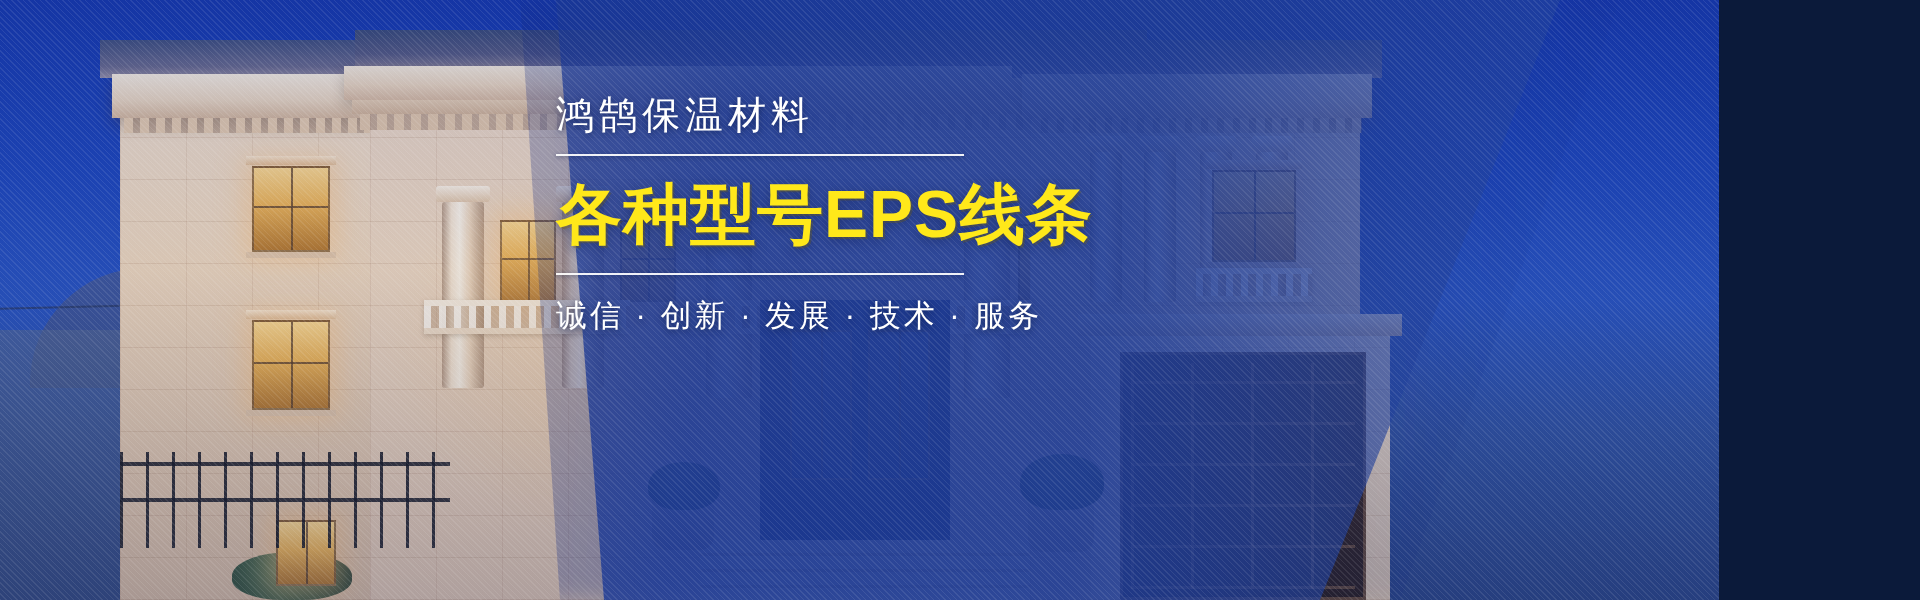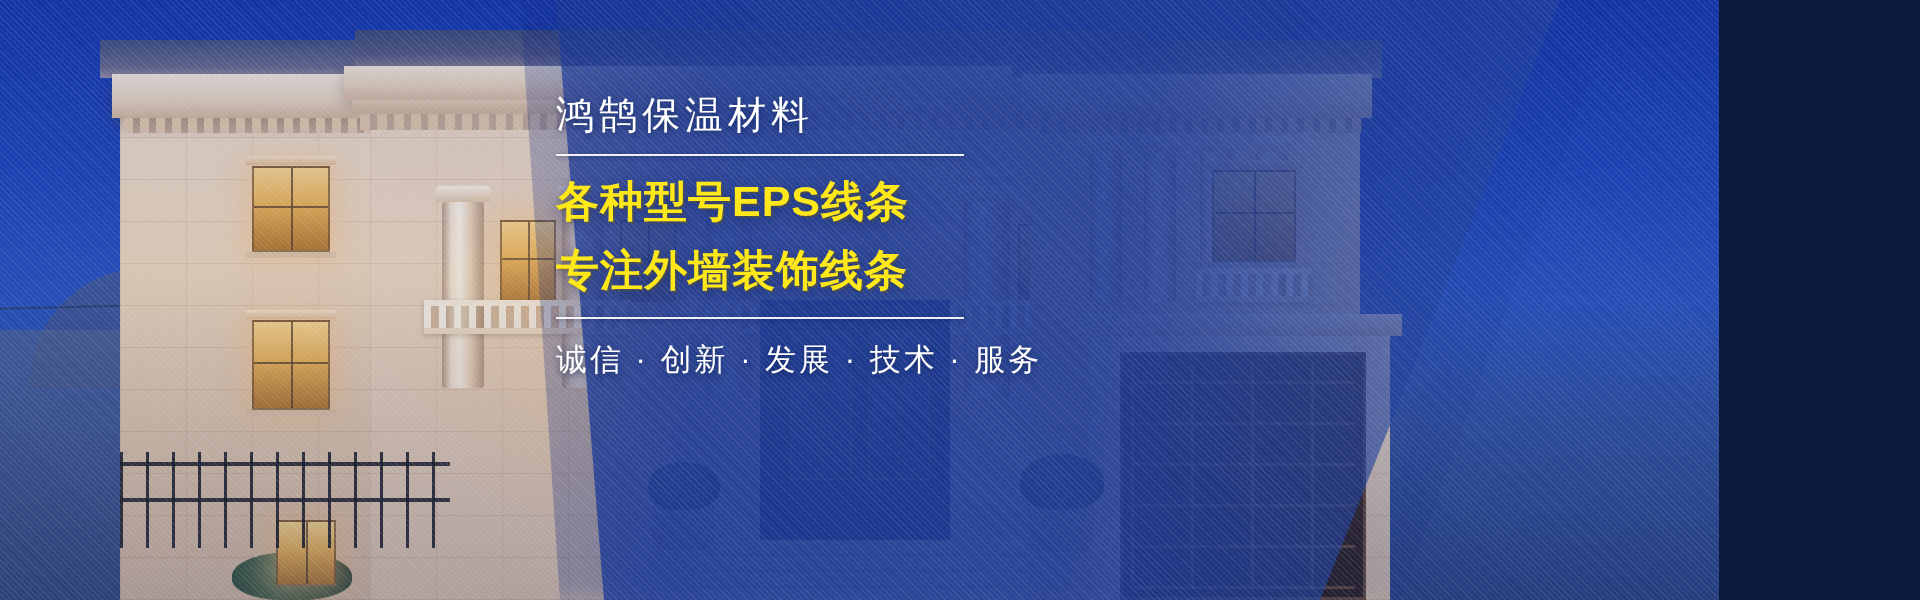--- a/index.html
+++ b/index.html
@@ -275,21 +275,21 @@
     white-space:nowrap;
   }
   .rule{
     margin-top:20px;
     width:408px;height:2px;
     background:rgba(255,255,255,.92);
     box-shadow:0 1px 4px rgba(10,25,70,.5);
   }
   .headline{
     margin-top:22px;
-    font-size:43px;
+    font-size:66px;
     font-weight:bold;
     line-height:1.10;
     letter-spacing:1px;
     color:#ffe81a;
     white-space:nowrap;
     text-shadow:
       2px 2px 0 rgba(120,95,0,.30),
       0 3px 12px rgba(20,35,90,.55);
   }
   .rule2{
@@ -450,20 +450,19 @@
   <div class="hatch"></div>
 
   <div class="textblock">
 
     <div class="brand">鸿鹄保温材料</div>
 
     <div class="rule"></div>
 
     <div class="headline">各种型号EPS线条</div>
 
-    <div class="headline">专注外墙装饰线条</div>
 
     <div class="rule2"></div>
 
     <div class="tagline">诚信 · 创新 · 发展 · 技术 · 服务</div>
   </div>
 
 </div>
 
 </body></html>

